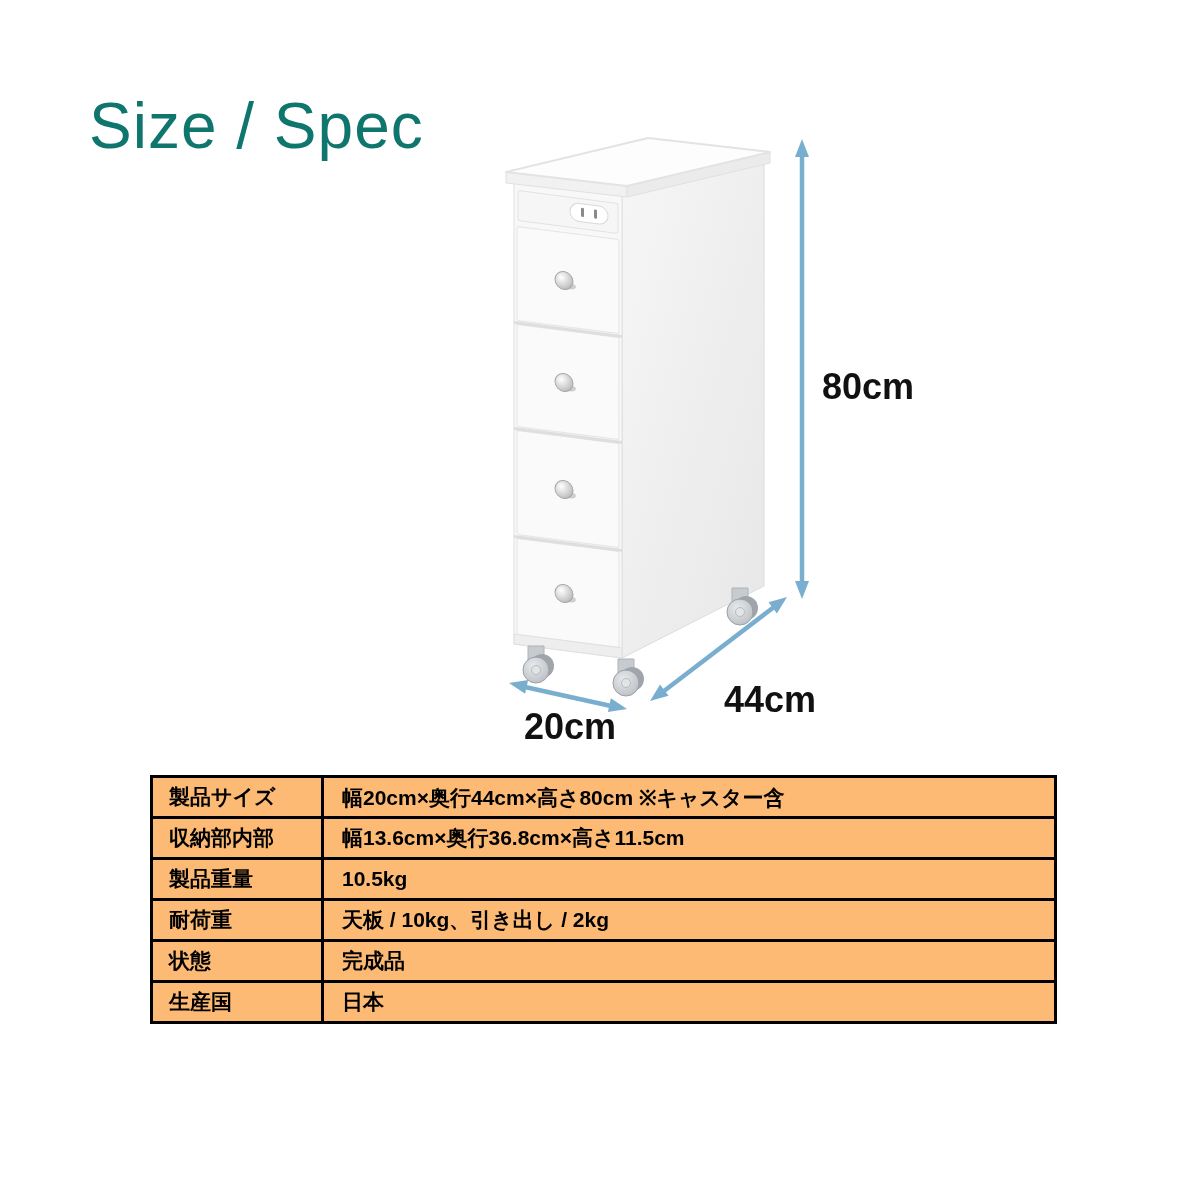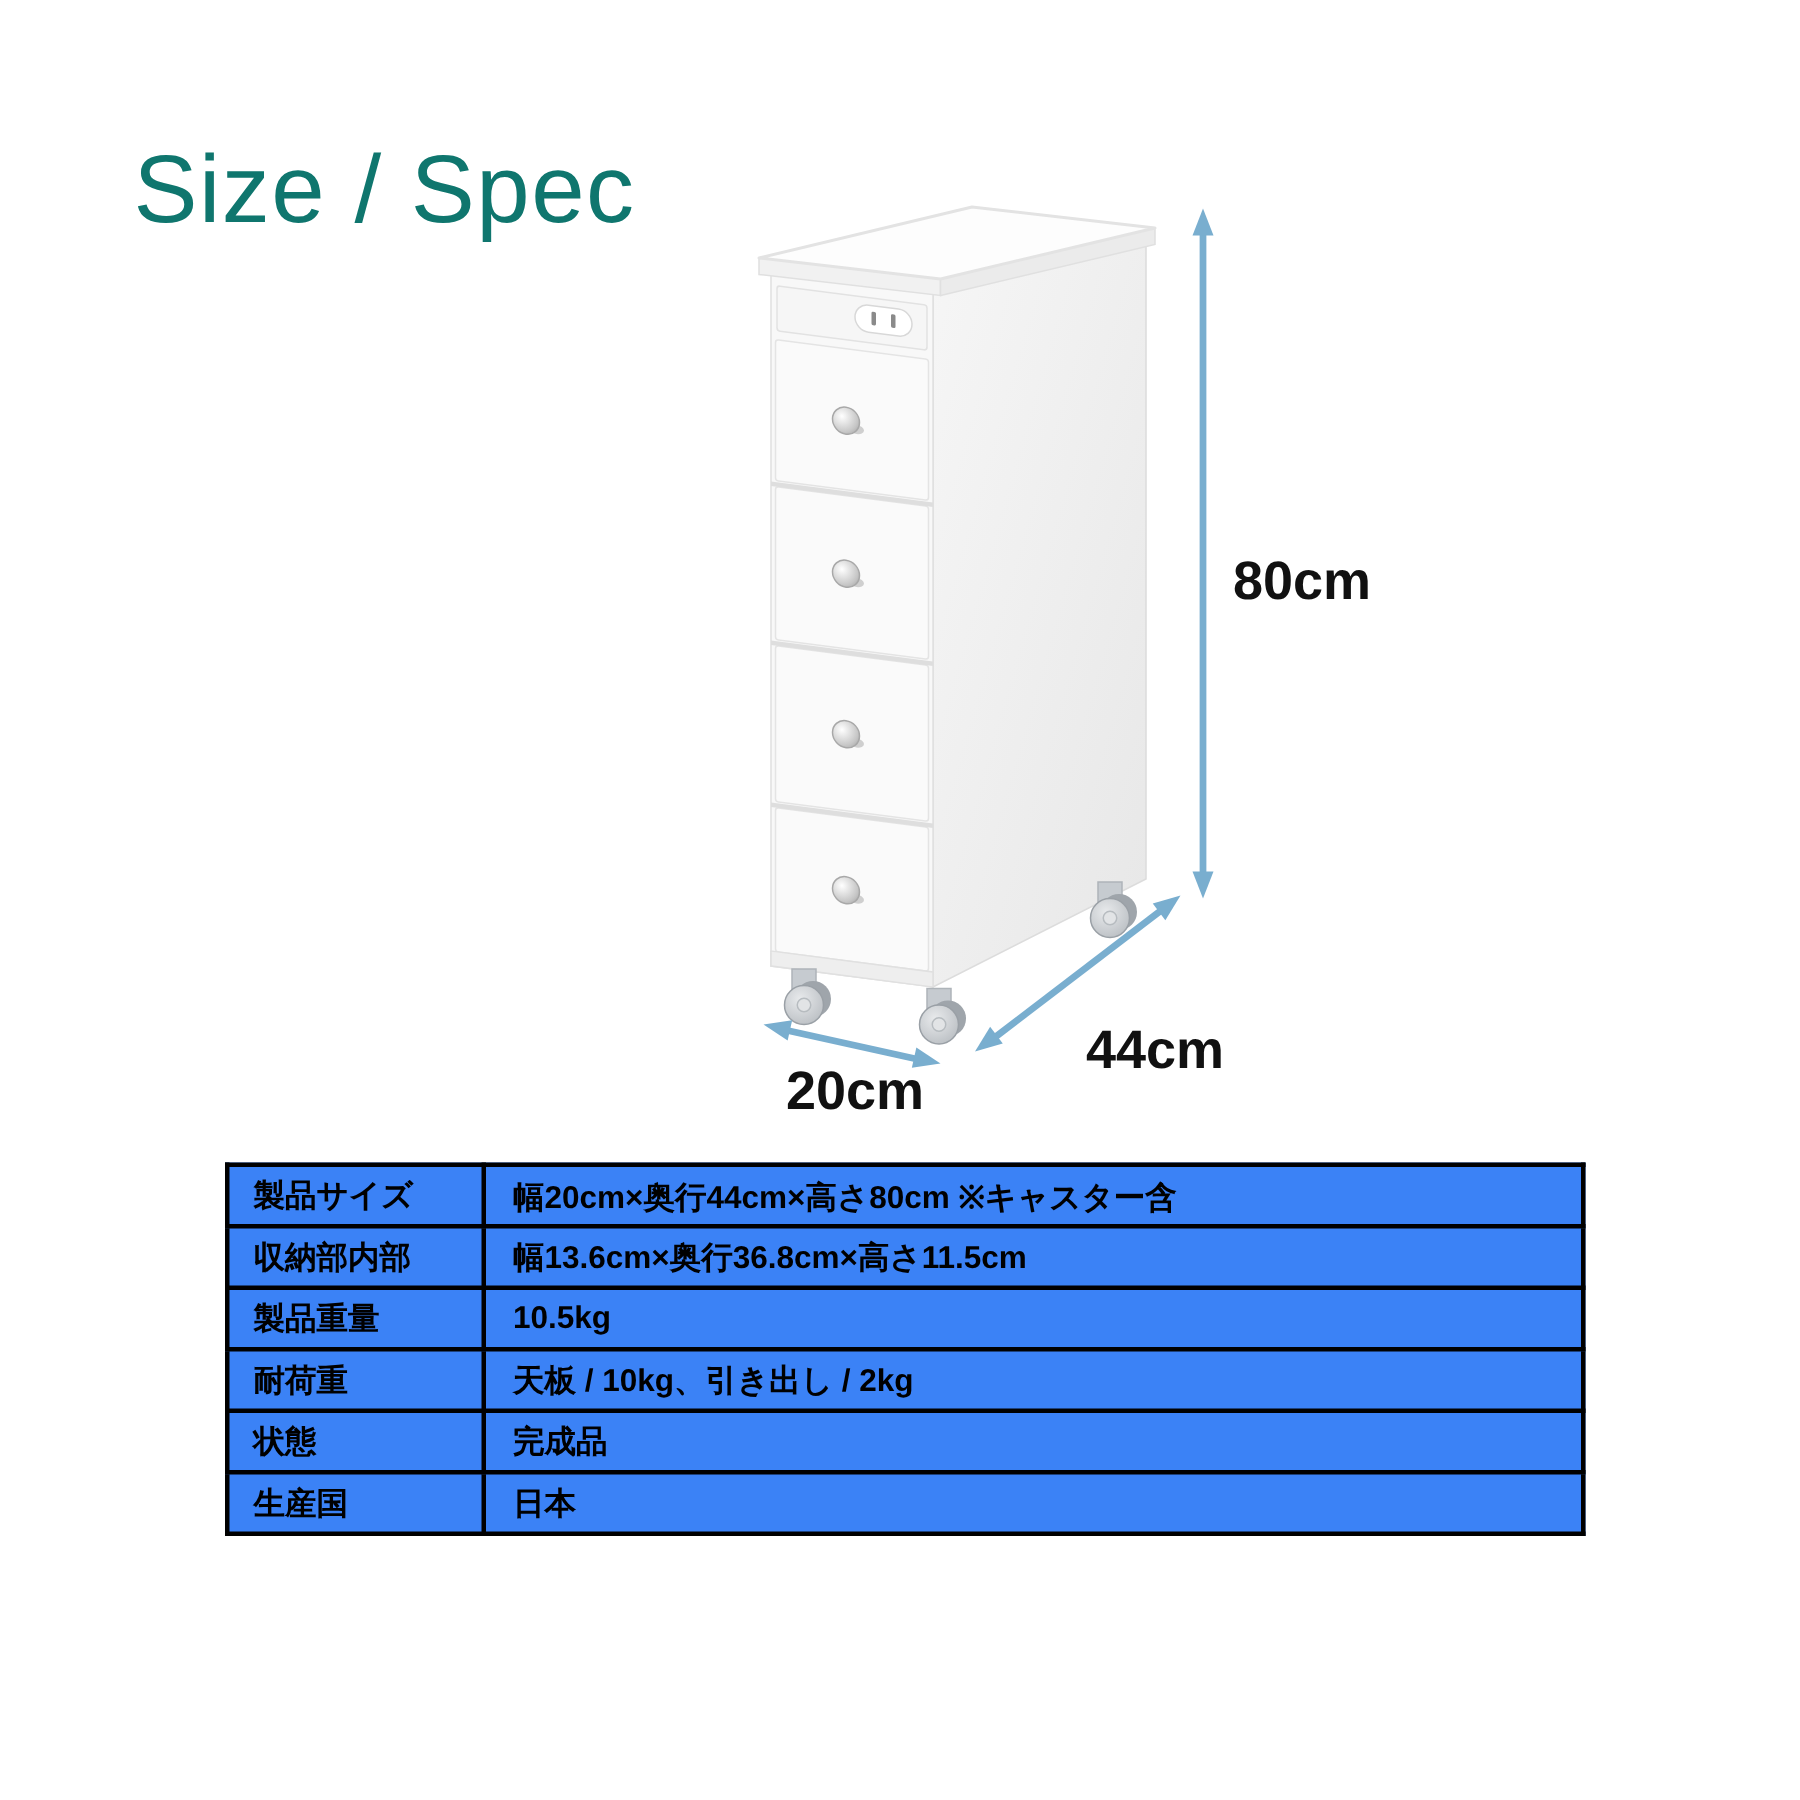--- a/index.html
+++ b/index.html
@@ -16,21 +16,21 @@
   .figure { position: absolute; left: 0; top: 0; width: 1200px; height: 1200px; }
   .dim {
     position: absolute; font-size: 36px; font-weight: 600;
     color: #111111; line-height: 38px; white-space: nowrap; text-align: right;
   }
   .dim-height { left: 822px; top: 368px; }
   .dim-depth  { left: 724px; top: 681px; }
   .dim-width  { left: 484px; top: 708px; margin-left: 40px; }
   table.spec {
     position: absolute; left: 150px; top: 775px; width: 907px;
-    border-collapse: collapse; table-layout: fixed; background: #3b82f6;
+    border-collapse: collapse; table-layout: fixed; background: #fdba74;
   }
   table.spec td {
     border: 3px solid #000000; height: 38px; vertical-align: middle;
     font-size: 21px; color: #000000; padding: 0 6px 0 16px;
     white-space: nowrap; overflow: hidden;
   }
   table.spec td.lbl { width: 146px; font-weight: 700; }
   table.spec td.val { font-weight: 600; padding-left: 18px; margin-left: 12px; }
 </style>
 </head>

